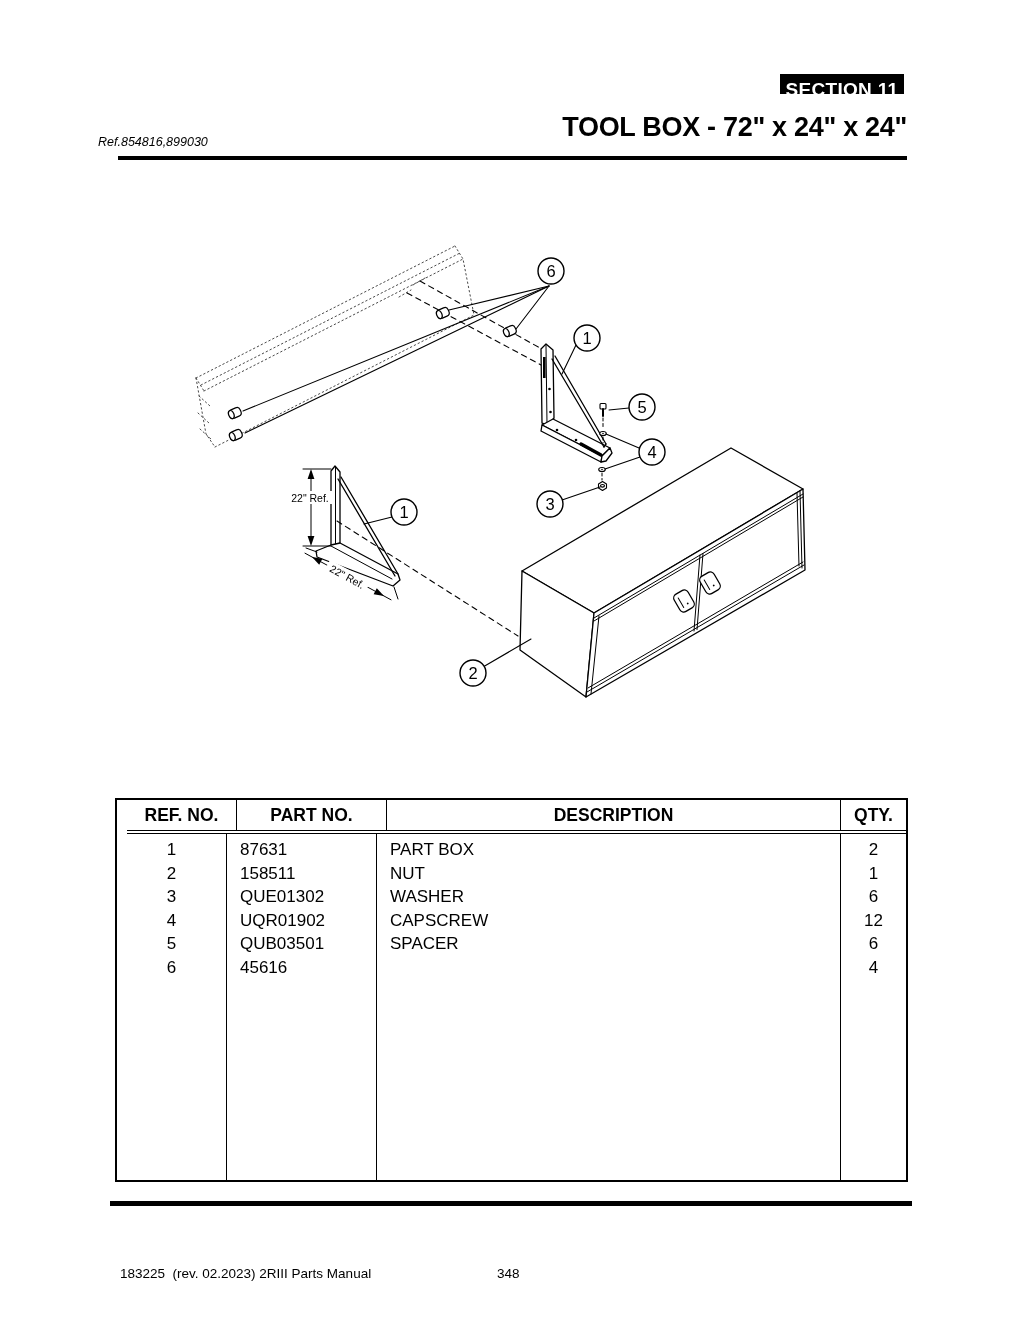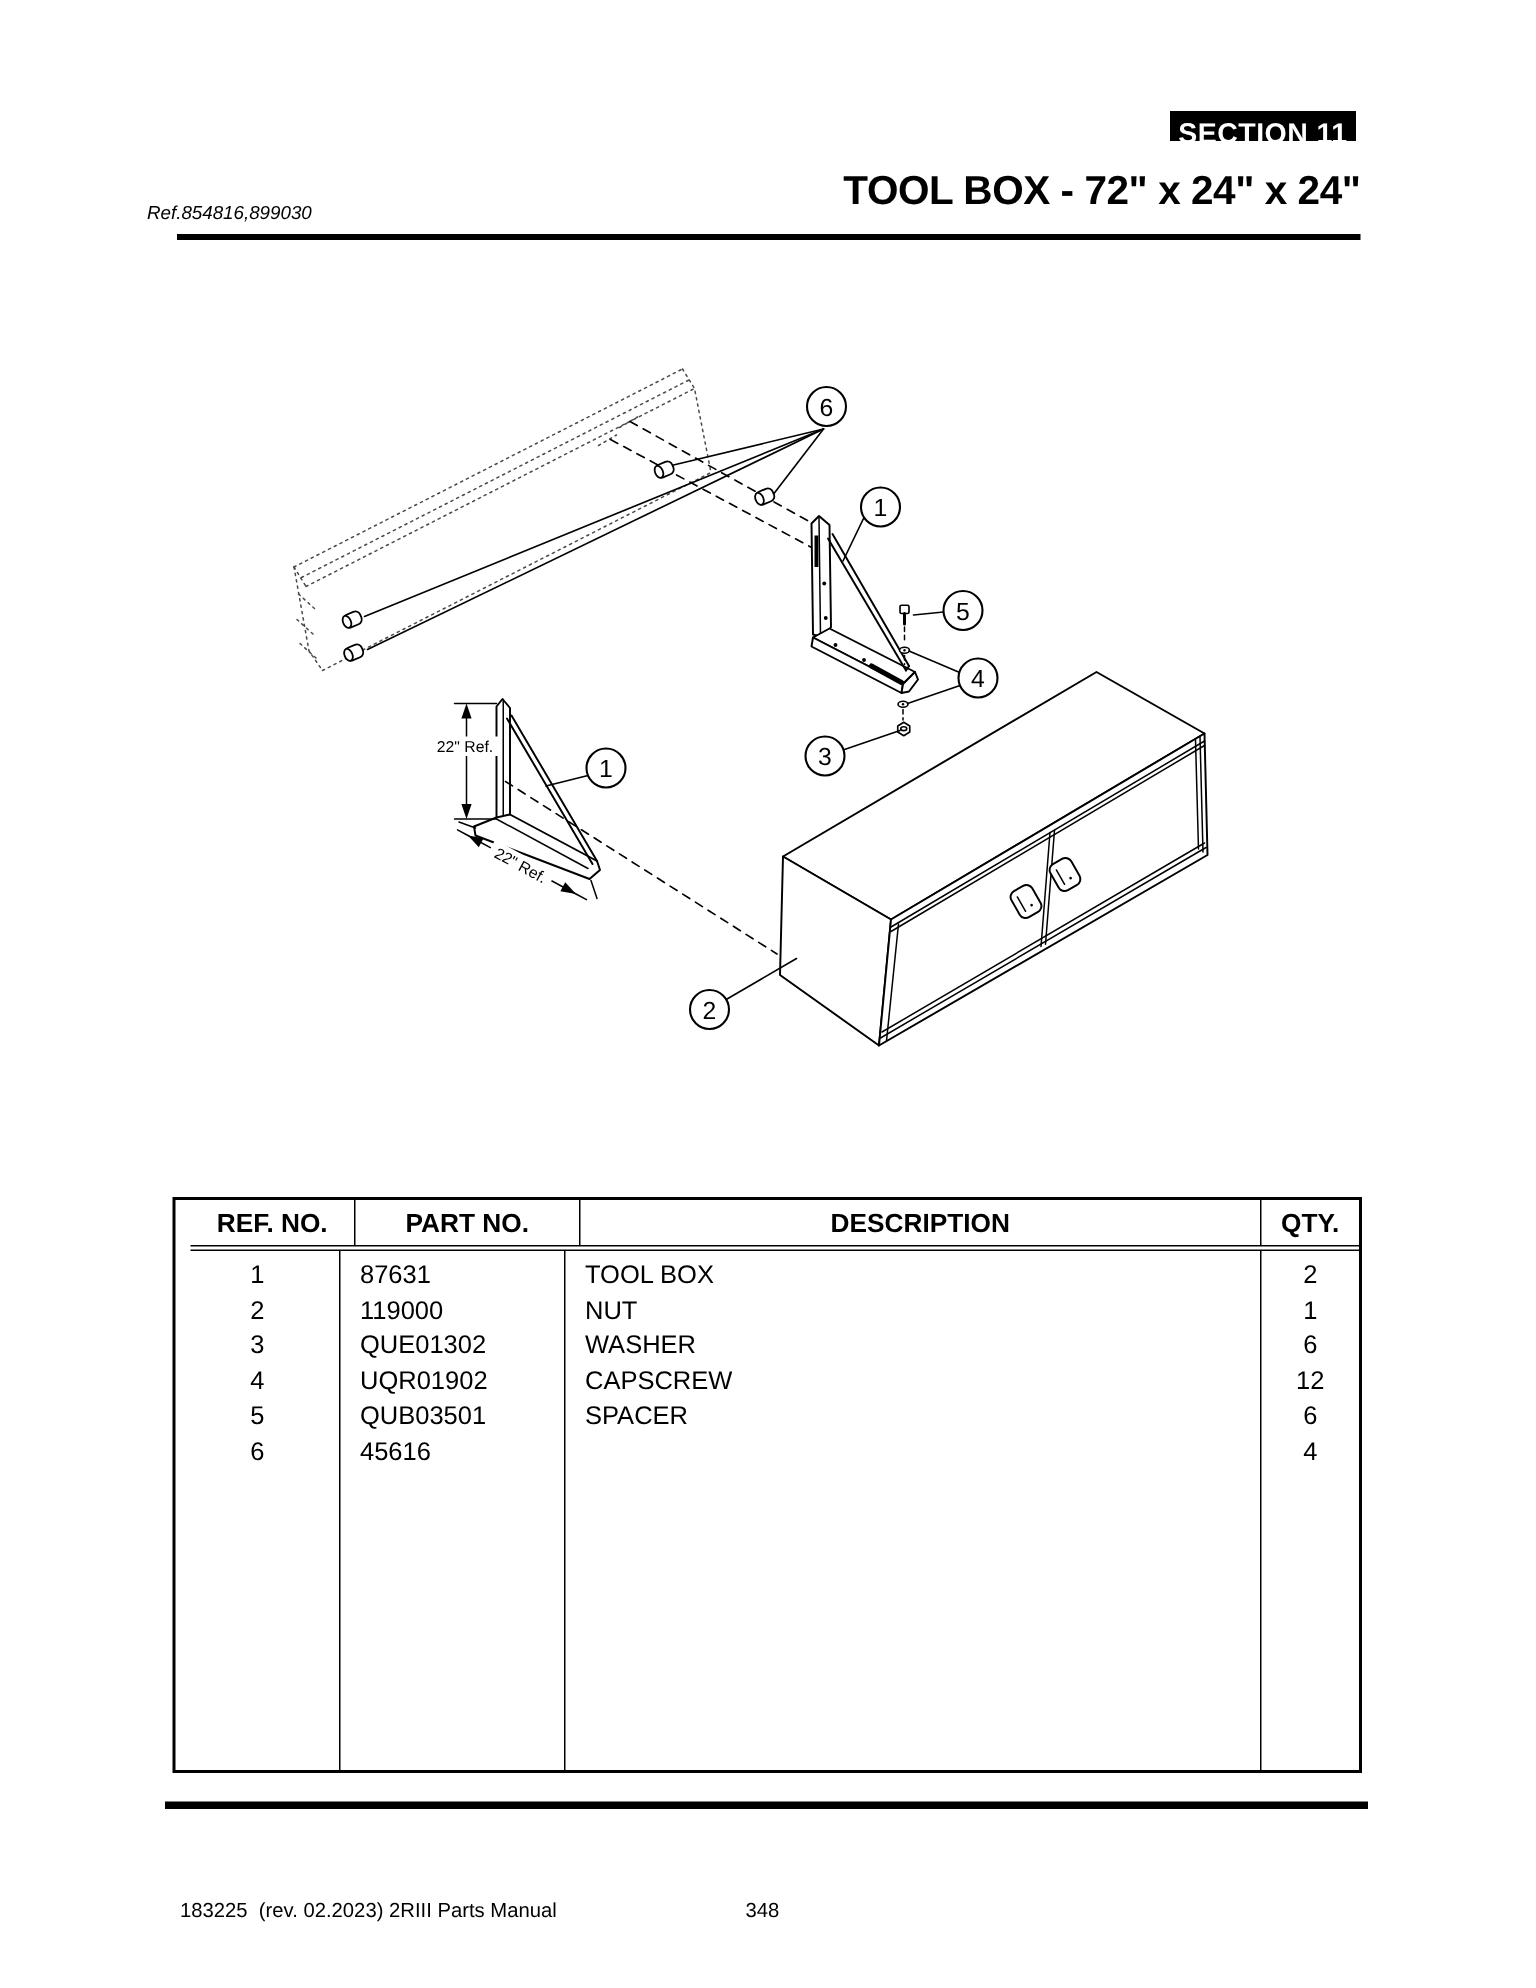--- a/index.html
+++ b/index.html
@@ -237,28 +237,28 @@
       <div class="pcol pcol-center">
           <div class="prow">1</div>
           <div class="prow">2</div>
           <div class="prow">3</div>
           <div class="prow">4</div>
           <div class="prow">5</div>
           <div class="prow">6</div>
         </div>
       <div class="pcol pcol-left">
           <div class="prow">87631</div>
-          <div class="prow">119000</div>
+          <div class="prow">158511</div>
           <div class="prow">QUE01302</div>
           <div class="prow">UQR01902</div>
           <div class="prow">QUB03501</div>
           <div class="prow">45616</div>
         </div>
       <div class="pcol pcol-left">
-          <div class="prow">TOOL BOX</div>
+          <div class="prow">PART BOX</div>
           <div class="prow">NUT</div>
           <div class="prow">WASHER</div>
           <div class="prow">CAPSCREW</div>
           <div class="prow">SPACER</div>
         </div>
       <div class="pcol pcol-center pcol-last">
           <div class="prow">2</div>
           <div class="prow">1</div>
           <div class="prow">6</div>
           <div class="prow">12</div>

